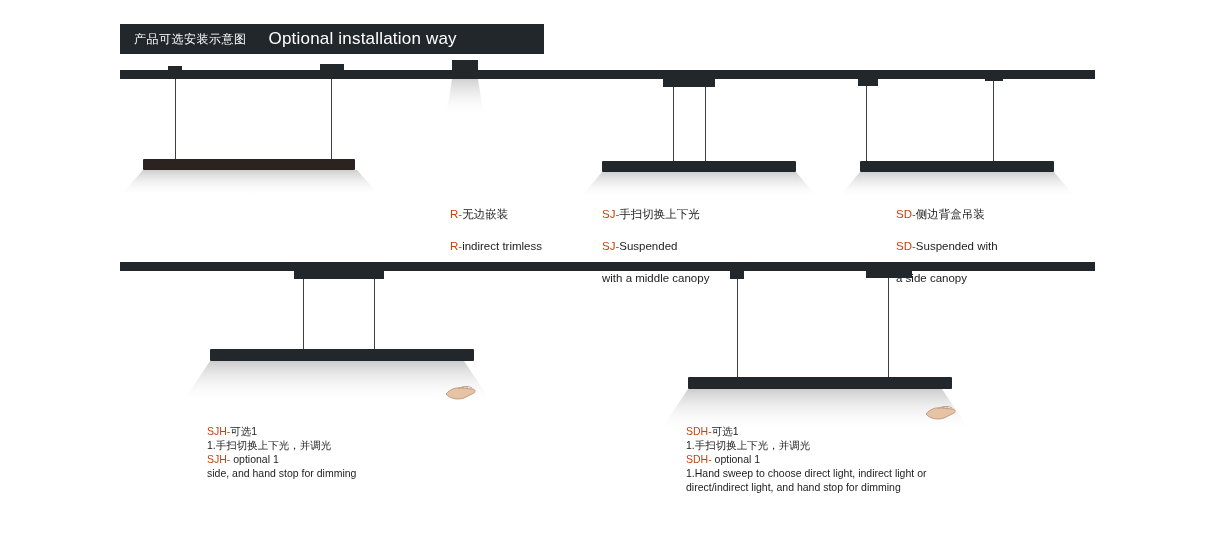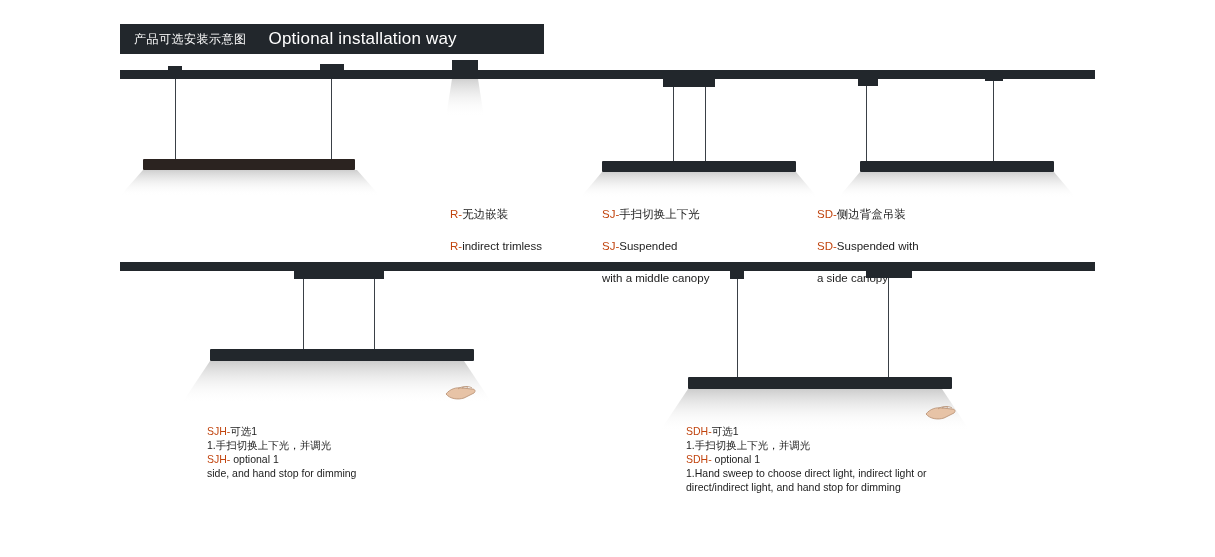--- a/index.html
+++ b/index.html
@@ -204,21 +204,21 @@
     <span class="line"><span class="code">R-</span><span>无边嵌装</span></span>
     <span class="line"><span class="code">R-</span><span>indirect trimless</span></span>
   </div>
 
   <div class="caption" style="left:602px; top:190px;">
     <span class="line"><span class="code">SJ-</span><span>手扫切换上下光</span></span>
     <span class="line"><span class="code">SJ-</span><span>Suspended</span></span>
     <span class="line">with a middle canopy</span>
   </div>
 
-  <div class="caption" style="left:817px; top:190px;">
+  <div class="caption" style="left:896px; top:190px;">
     <span class="line"><span class="code">SD-</span><span>侧边背盒吊装</span></span>
     <span class="line"><span class="code">SD-</span><span>Suspended with</span></span>
     <span class="line">a side canopy</span>
   </div>
 
   <div class="ceiling ceiling-bottom"></div>
 
   <div class="canopy" style="left:294px; top:271px; width:90px; height:8px;"></div>
   <div class="wire" style="left:303px; top:279px; height:71px;"></div>
   <div class="wire" style="left:374px; top:279px; height:71px;"></div>

